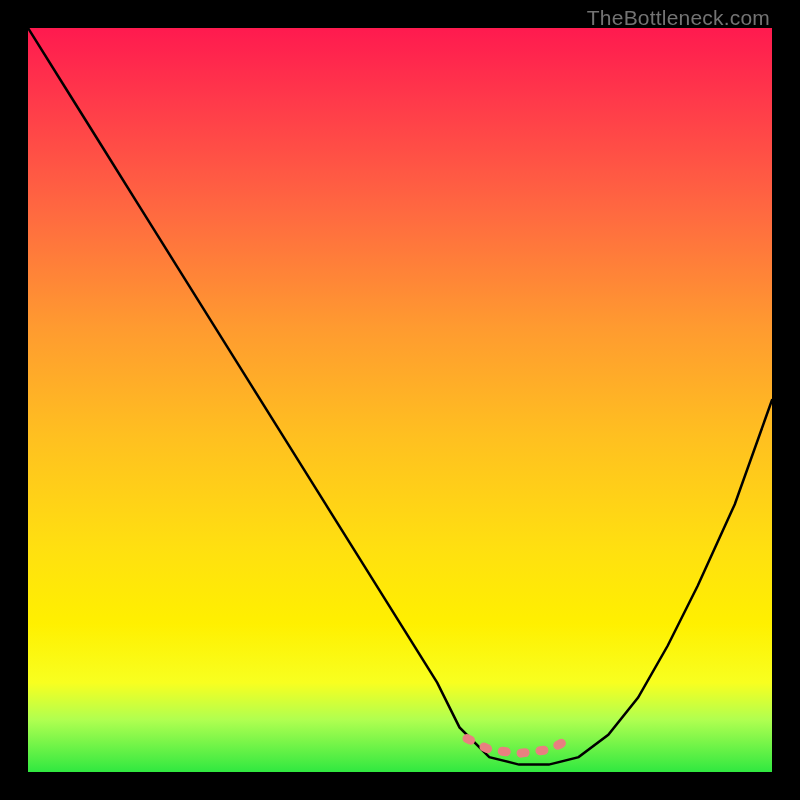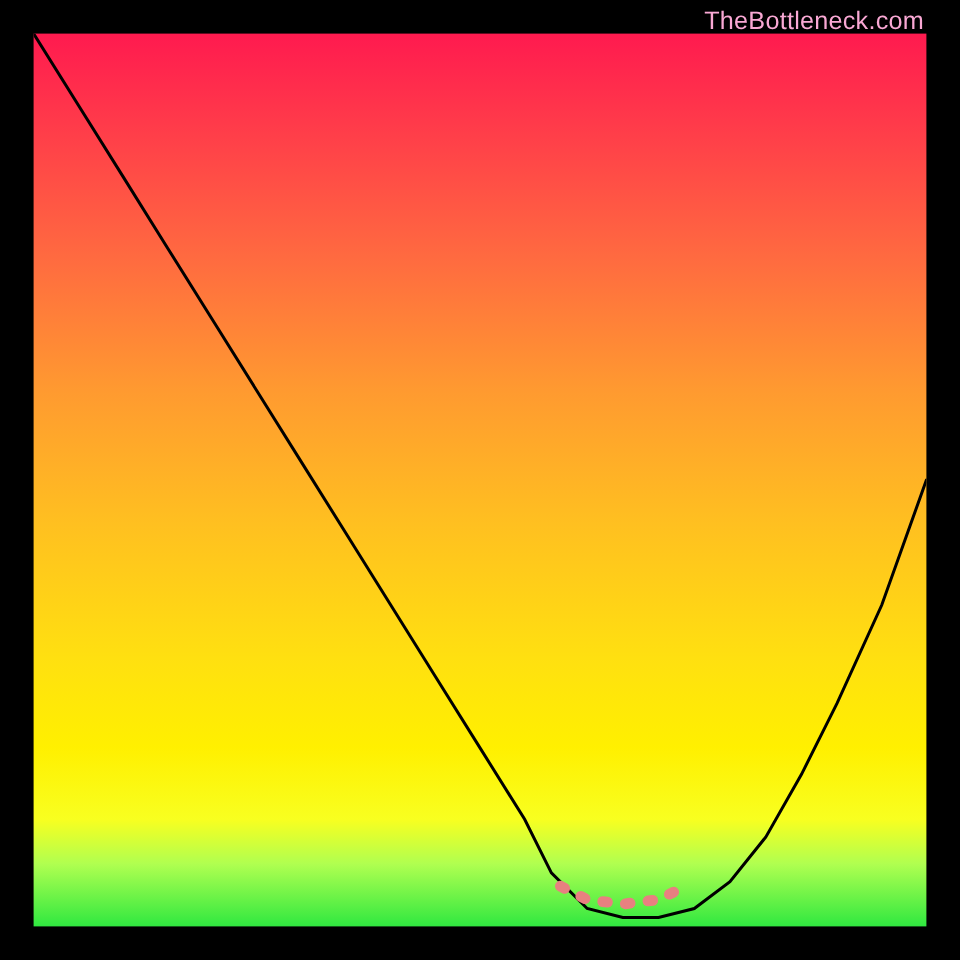--- a/index.html
+++ b/index.html
@@ -36,21 +36,21 @@
       #fff000 80%,
       #f8ff20 88%,
       #b0ff50 93%,
       #30e840 100%
     );
   }
   .watermark {
     position: absolute;
     top: 6px;
     right: 30px;
-    color: #f9a8d4;
+    color: #737373;
     font-size: 21px;
     font-weight: 500;
     letter-spacing: 0.2px;
   }
   svg.curve {
     position: absolute;
     left: 0;
     top: 0;
     width: 744px;
     height: 744px;

